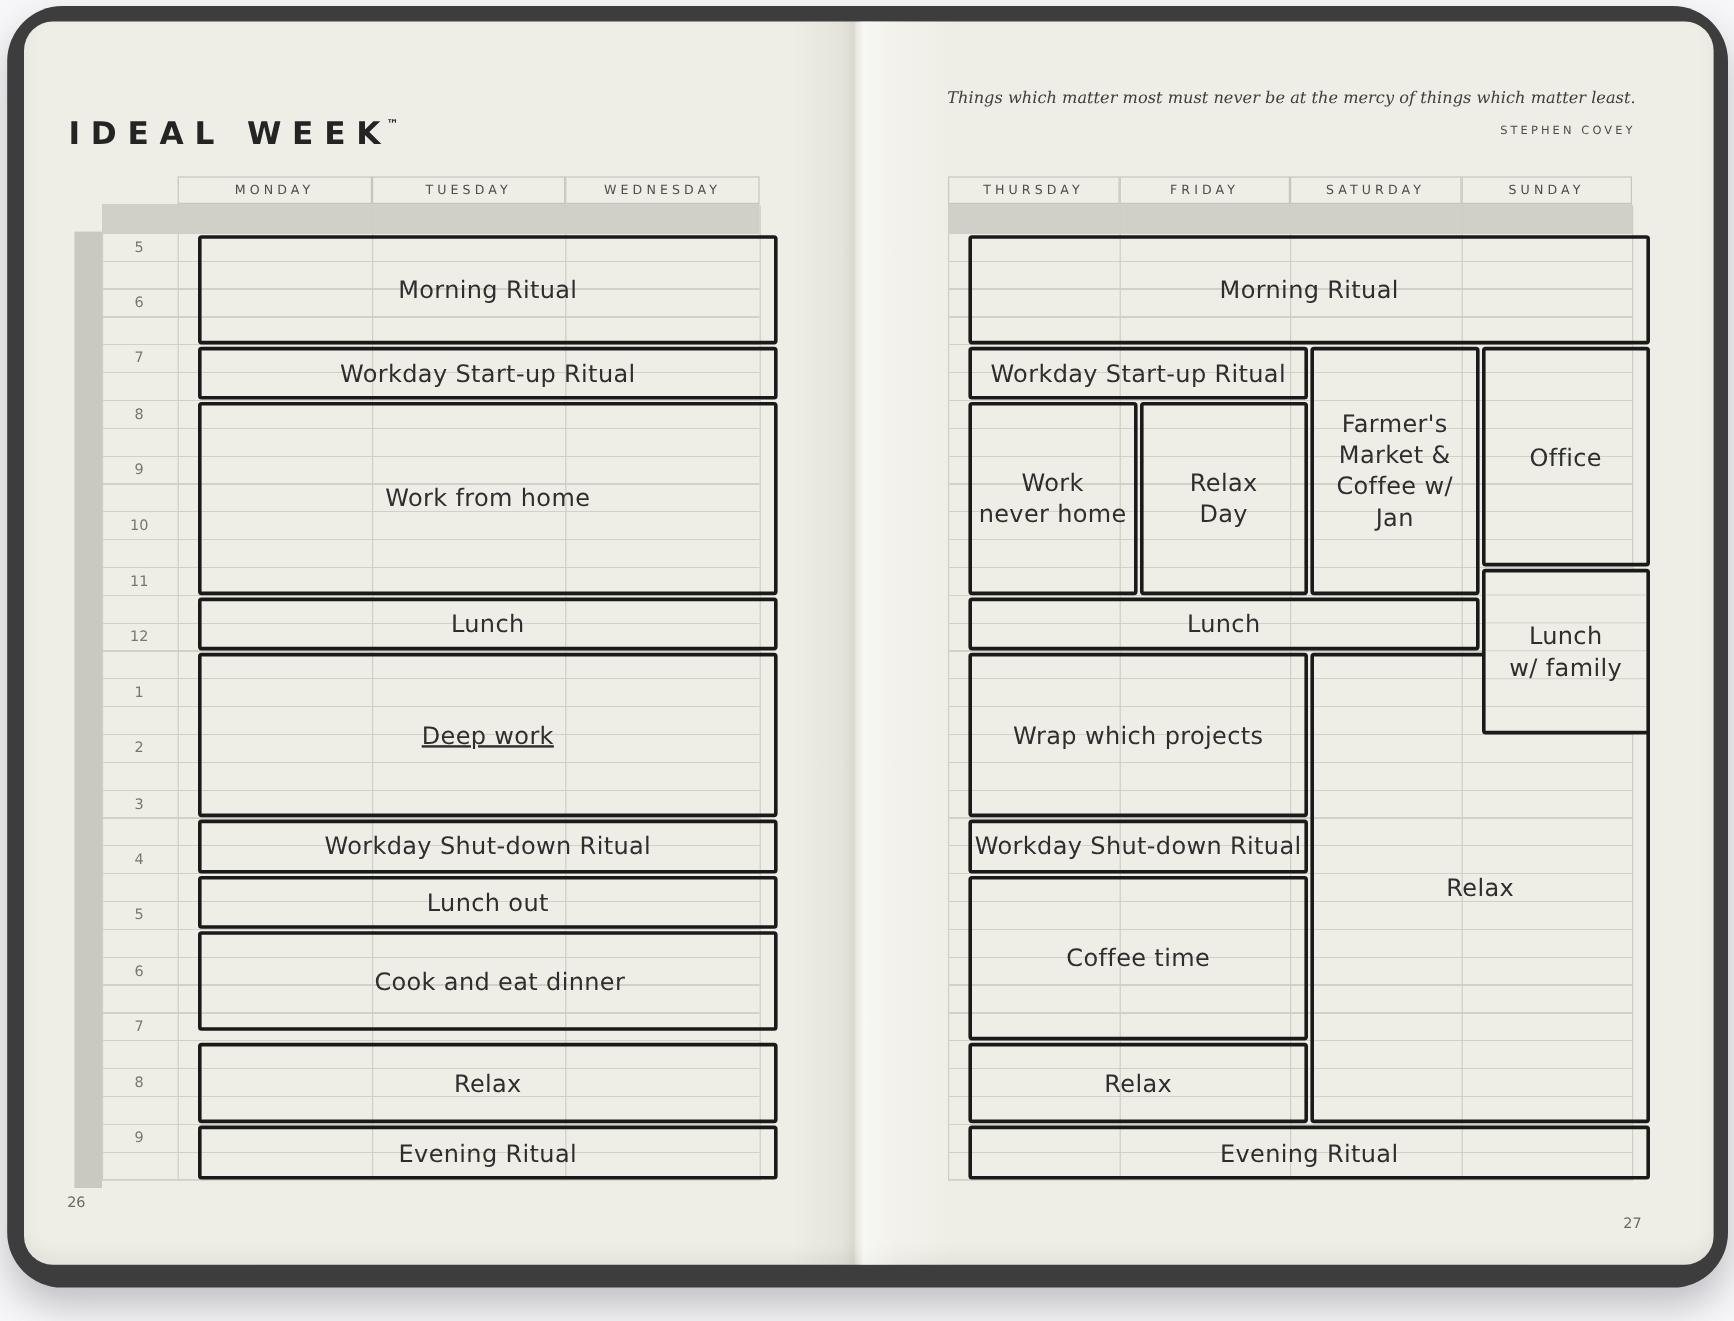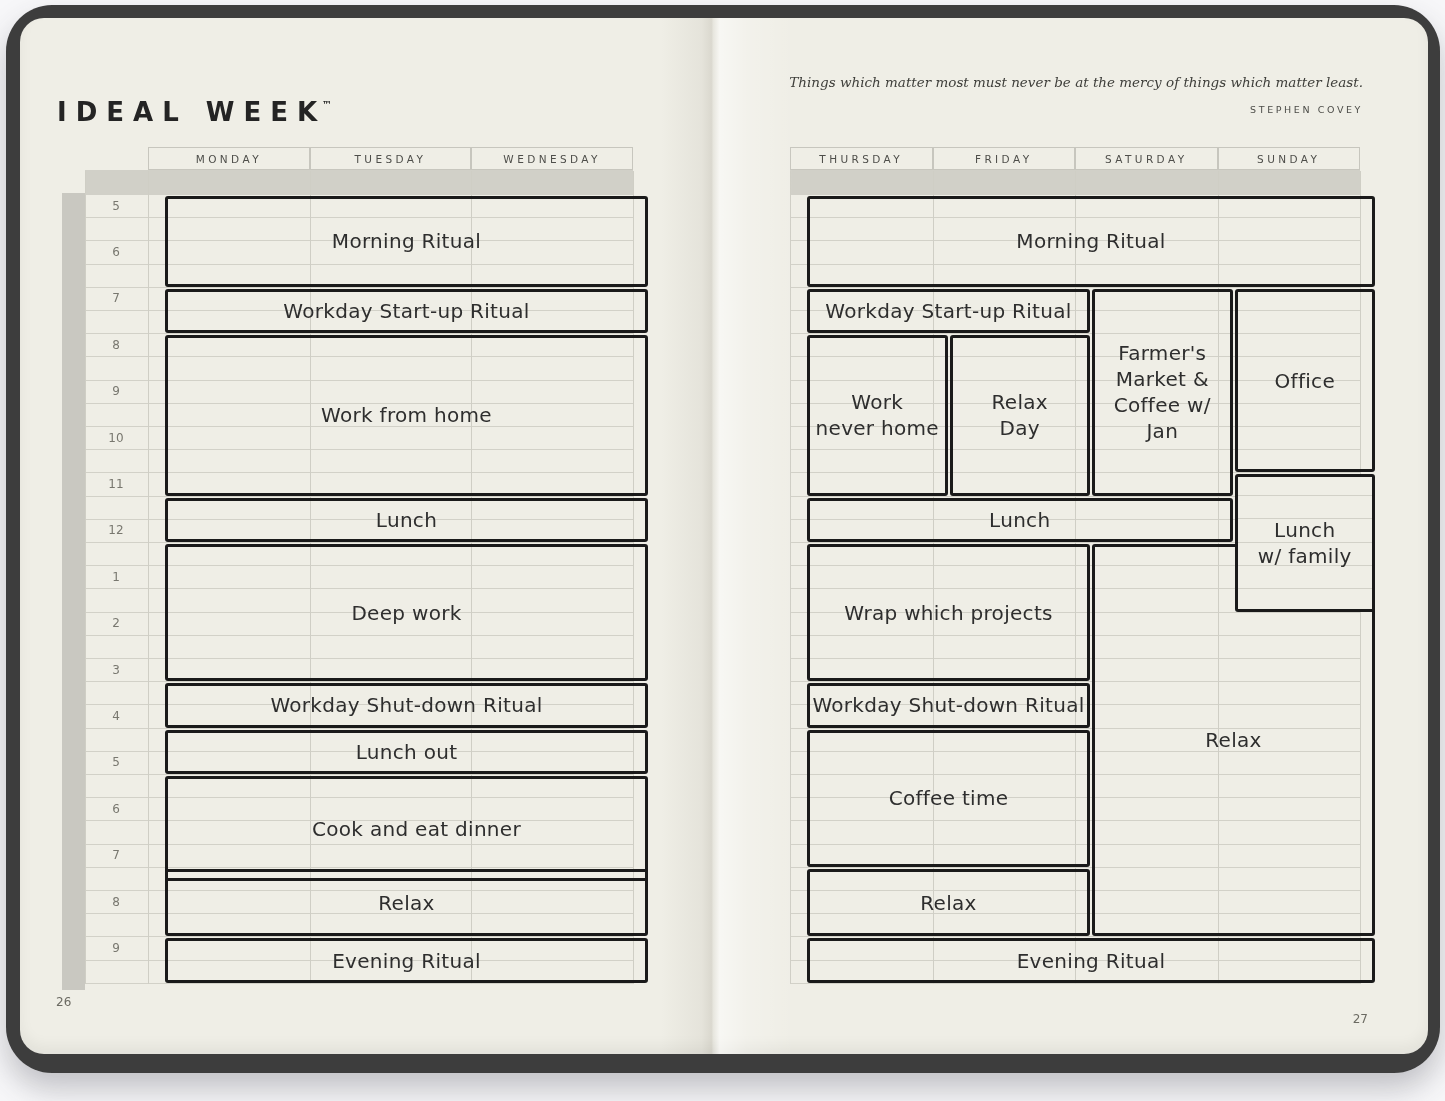--- a/index.html
+++ b/index.html
@@ -98,24 +98,24 @@
       <div class="hour-num" style="top: 709px;">4</div>
       <div class="hour-num" style="top: 755.4px;">5</div>
       <div class="hour-num" style="top: 801.8px;">6</div>
       <div class="hour-num" style="top: 848.2px;">7</div>
       <div class="hour-num" style="top: 894.6px;">8</div>
       <div class="hour-num" style="top: 941px;">9</div>
       <div class="block" style="left: 149px; width: 483px; top: 196px; height: 90.8px;">Morning Ritual</div>
       <div class="block" style="left: 149px; width: 483px; top: 288.8px; height: 44.4px;">Workday Start-up Ritual</div>
       <div class="block" style="left: 149px; width: 483px; top: 335.2px; height: 160.4px;">Work from home</div>
       <div class="block" style="left: 149px; width: 483px; top: 497.6px; height: 44.4px;">Lunch</div>
-      <div class="block" style="left: 149px; width: 483px; top: 544px; height: 137.2px;">Deep work</div>
+      <div class="block" style="left: 149px; width: 483px; top: 544px; height: 137.2px; text-decoration: underline;">Deep work</div>
       <div class="block" style="left: 149px; width: 483px; top: 683.2px; height: 44.4px;">Workday Shut-down Ritual</div>
       <div class="block" style="left: 149px; width: 483px; top: 729.6px; height: 44.4px;">Lunch out</div>
-      <div class="block" style="left: 149px; width: 483px; top: 776px; height: 105px; padding-left: 20px;">Cook and eat dinner</div>
+      <div class="block" style="left: 149px; width: 483px; top: 776px; height: 83px; padding-left: 20px;">Cook and eat dinner</div>
       <div class="block" style="left: 149px; width: 483px; top: 868.8px; height: 67.6px;">Relax</div>
       <div class="block" style="left: 149px; width: 483px; top: 938.4px; height: 44.4px;">Evening Ritual</div>
       <div class="block" style="left: 791px; width: 568px; top: 196px; height: 90.8px;">Morning Ritual</div>
       <div class="block" style="left: 791px; width: 283px; top: 288.8px; height: 44.4px;">Workday Start-up Ritual</div>
       <div class="block" style="left: 791px; width: 140.5px; top: 335.2px; height: 160.4px;">Work
 never home</div>
       <div class="block" style="left: 933.5px; width: 140.5px; top: 335.2px; height: 160.4px;">Relax
 Day</div>
       <div class="block" style="left: 1076px; width: 140.5px; top: 288.8px; height: 206.8px;">Farmer's
 Market &amp;

